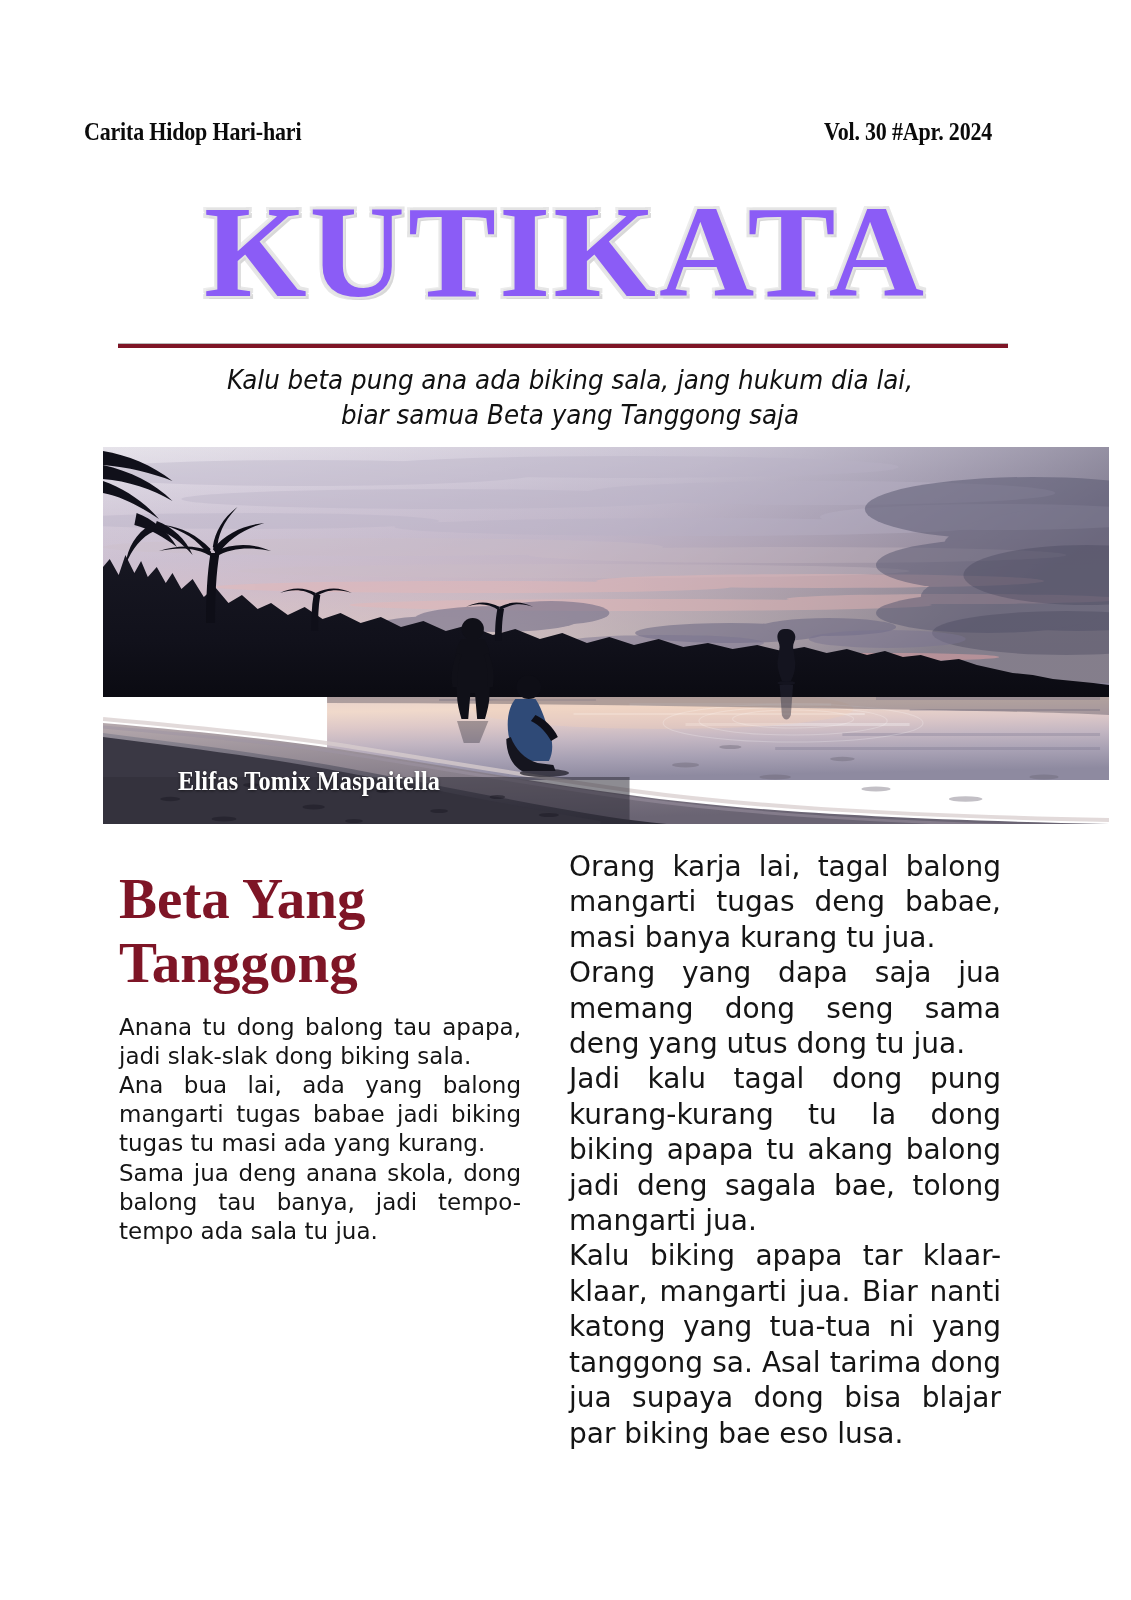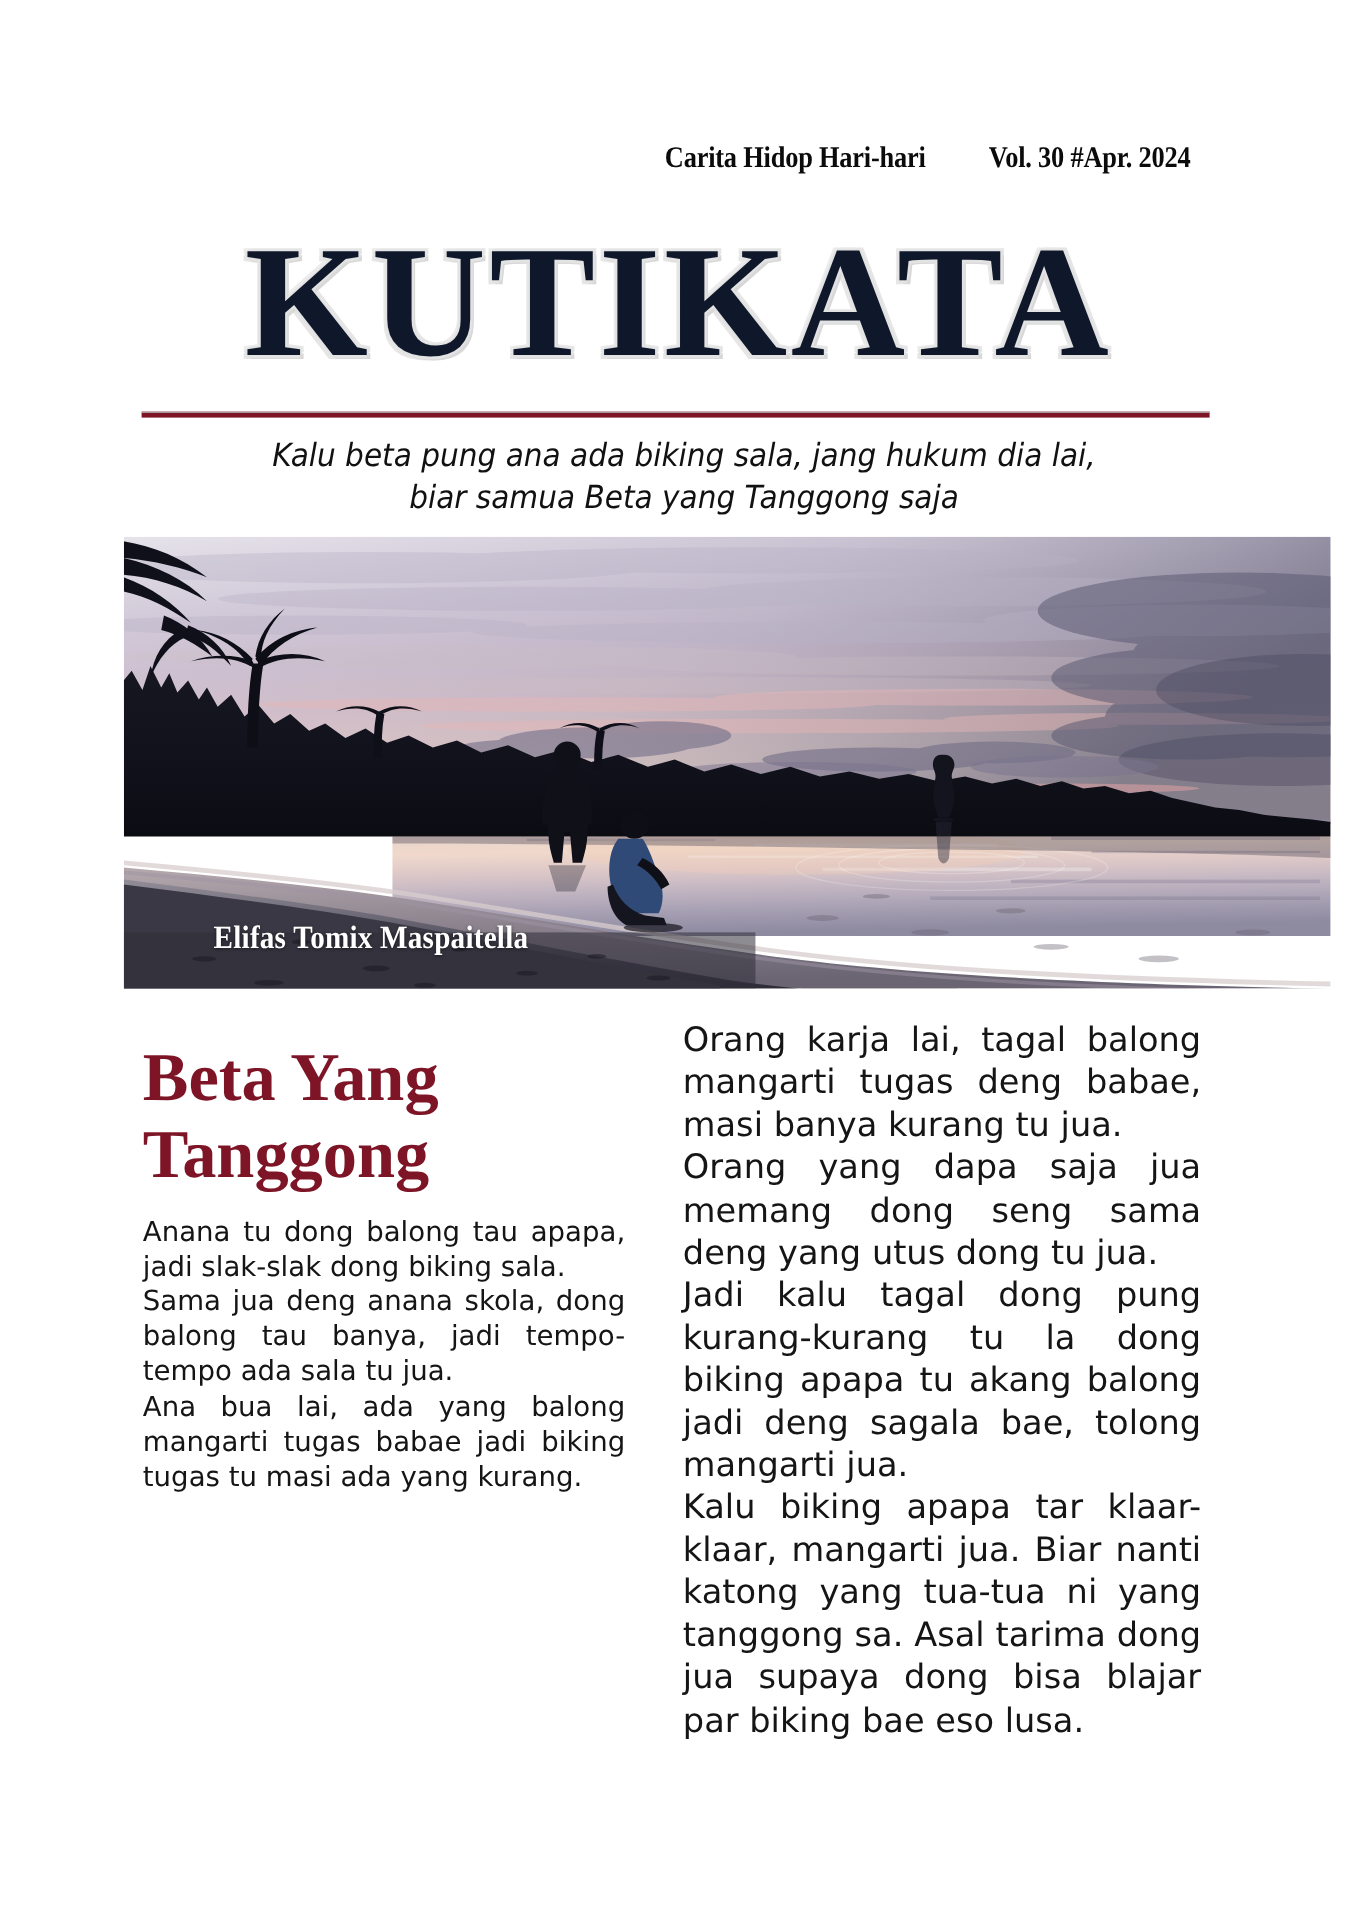--- a/index.html
+++ b/index.html
@@ -24,21 +24,21 @@
     background: #ffffff;
   }
 
   
   .masthead-row {
     position: absolute;
     left: 84px;
     top: 118px;
     width: 908px;
     display: flex;
-    justify-content: flex-end;
+    justify-content: space-between;
     align-items: baseline;
   }
   .masthead-left,
   .masthead-right {
     font-family: "Liberation Serif", "DejaVu Serif", serif;
     font-weight: bold;
     font-size: 25px;
     color: #0b0b0b;
     letter-spacing: -0.2px;
     transform: scaleX(0.88);
@@ -56,21 +56,21 @@
     top: 186px;
     width: 1131px;
     text-align: center;
   }
   .paper-title {
     display: inline-block;
     font-family: "Liberation Serif", "DejaVu Serif", serif;
     font-weight: bold;
     font-size: 132px;
     line-height: 1;
-    color: #0f172a;
+    color: #8b5cf6;
     letter-spacing: 3px;
     text-shadow:
       2px 0 0 #e3e3e3,
       -2px 0 0 #e3e3e3,
       0 2px 0 #e3e3e3,
       0 -2px 0 #e3e3e3,
       3px 3px 0 #d8d8d8,
       -3px -3px 0 #ececec,
       3px -3px 0 #e6e6e6,
       -3px 3px 0 #e6e6e6;
@@ -446,22 +446,22 @@
       </g>
     </svg>
 
     <div class="photo-credit">Elifas Tomix Maspaitella</div>
   </div>
 
   <div class="col-left">
     <h1 class="headline">Beta Yang Tanggong</h1>
     <div class="body-text">
       <p>Anana tu dong balong tau apapa, jadi slak-slak dong biking sala.</p>
+      <p>Ana bua lai, ada yang balong mangarti tugas babae jadi biking tugas tu masi ada yang kurang.</p>
       <p>Sama jua deng anana skola, dong balong tau banya, jadi tempo-tempo ada sala tu jua.</p>
-      <p>Ana bua lai, ada yang balong mangarti tugas babae jadi biking tugas tu masi ada yang kurang.</p>
     </div>
   </div>
 
   <div class="col-right">
     <div class="body-text">
       <p>Orang karja lai, tagal balong mangarti tugas deng babae, masi banya kurang tu jua.</p>
       <p>Orang yang dapa saja jua memang dong seng sama deng yang utus dong tu jua.</p>
       <p>Jadi kalu tagal dong pung kurang-kurang tu la dong biking apapa tu akang balong jadi deng sagala bae, tolong mangarti jua.</p>
       <p>Kalu biking apapa tar klaar-klaar, mangarti jua. Biar nanti katong yang tua-tua ni yang tanggong sa. Asal tarima dong jua supaya dong bisa blajar par biking bae eso lusa.</p>
     </div>

